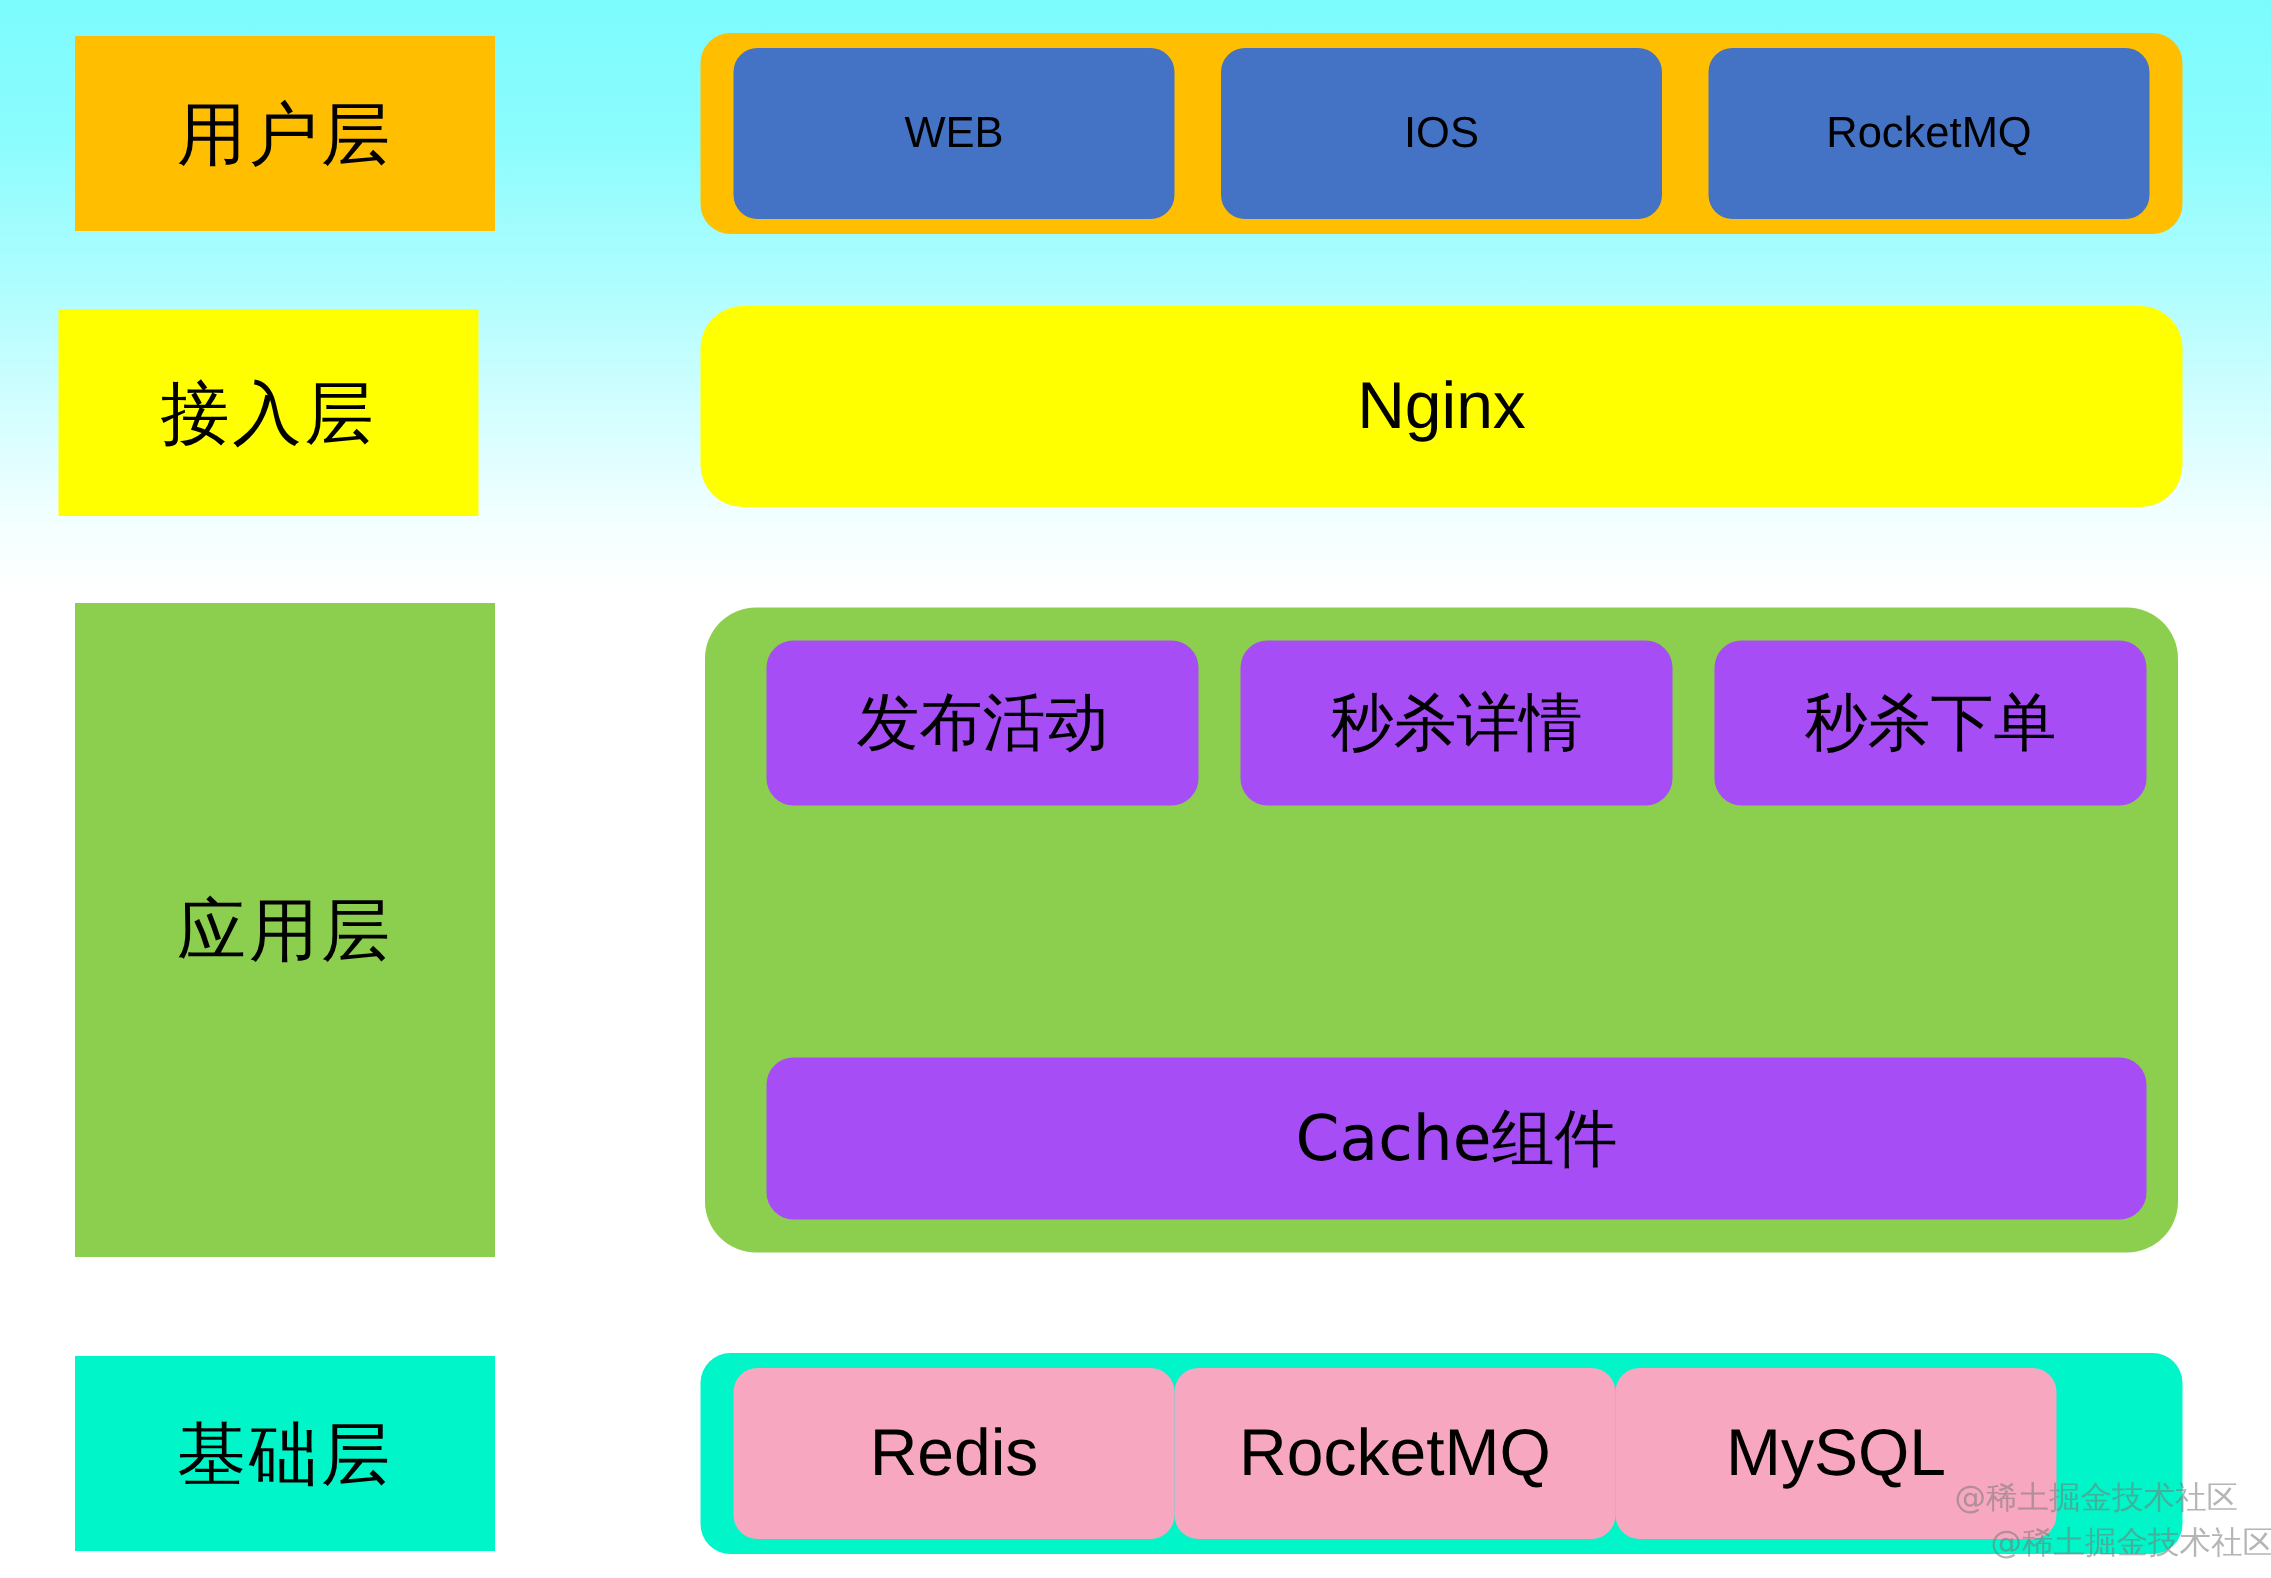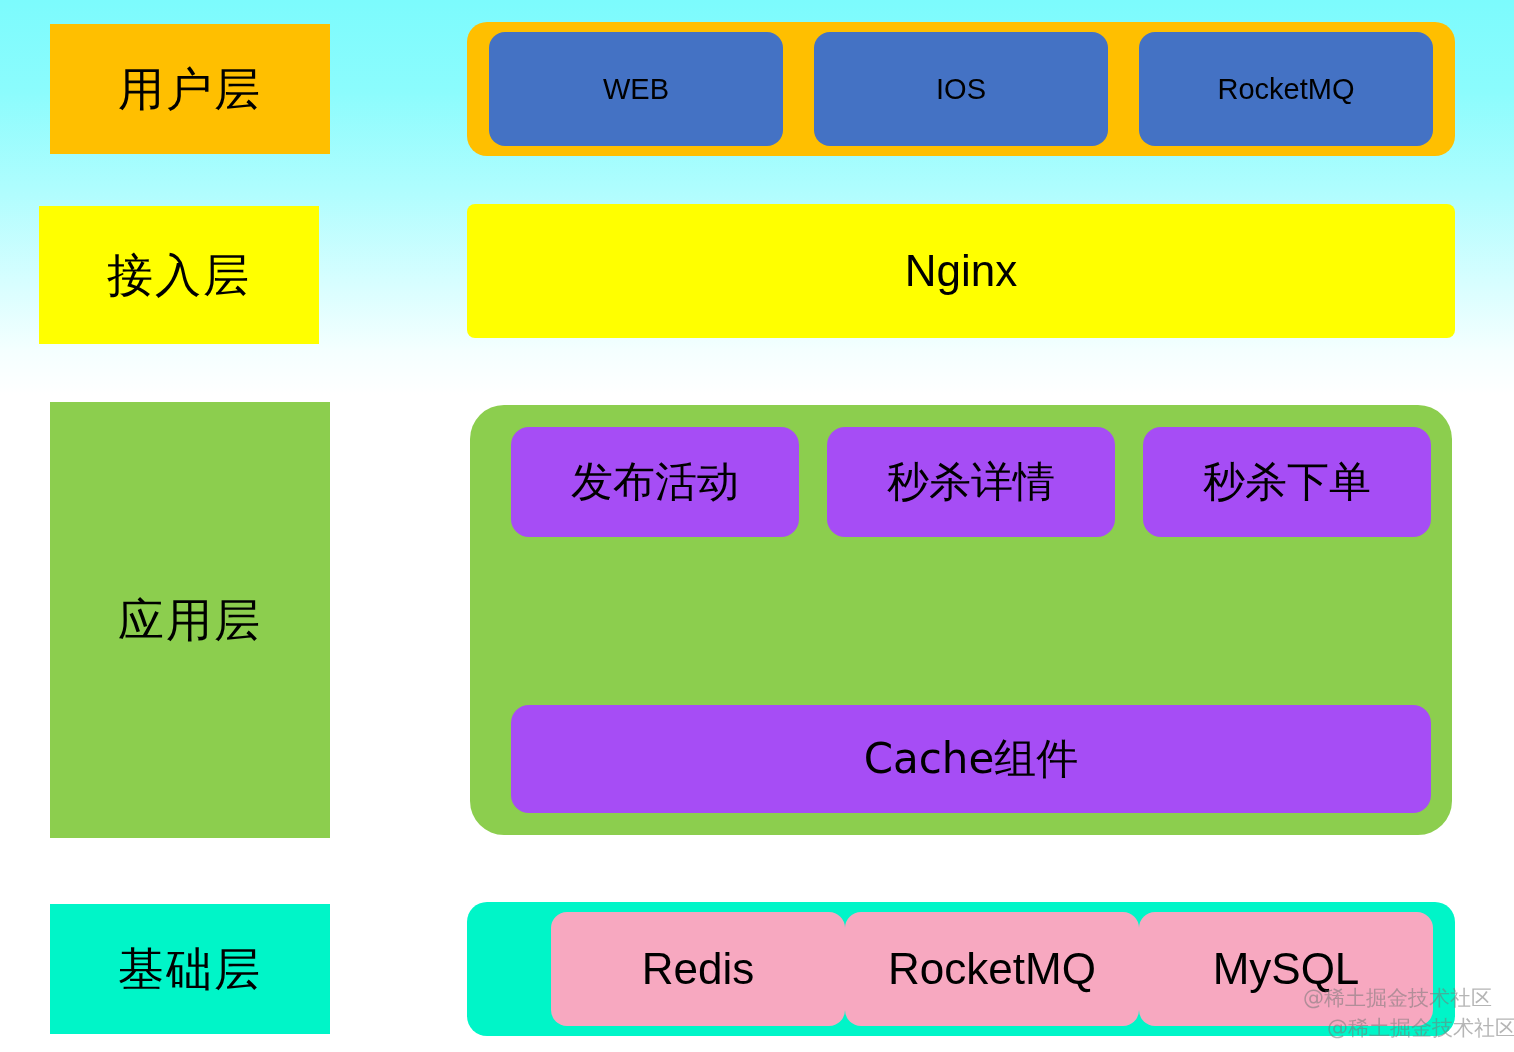--- a/index.html
+++ b/index.html
@@ -76,21 +76,21 @@
     flex-direction: column;
     justify-content: space-between;
   }
 
   #band-infra {
     left: 467px; top: 902px; width: 988px; height: 134px;
     background: #00F5C8;
     border-radius: 20px;
     display: flex;
     align-items: center;
-    justify-content: flex-end;
+    justify-content: flex-start;
     padding: 0 22px;
   }
 
   
   .chip {
     box-sizing: border-box;
     display: flex;
     align-items: center;
     justify-content: center;
     color: #000000;
@@ -104,21 +104,21 @@
     background: #4472C4;
     border-radius: 16px;
     font-size: 29px;
     font-family: "Liberation Sans", sans-serif;
   }
 
   .chip-gateway {
     width: 988px;
     height: 134px;
     background: #FFFF00;
-    border-radius: 8px;
+    border-radius: 28px;
     font-size: 44px;
     font-family: "Liberation Sans", sans-serif;
   }
 
   .chip-infra {
     width: 294px;
     height: 114px;
     background: #F7A8C0;
     border-radius: 16px;
     font-size: 44px;

